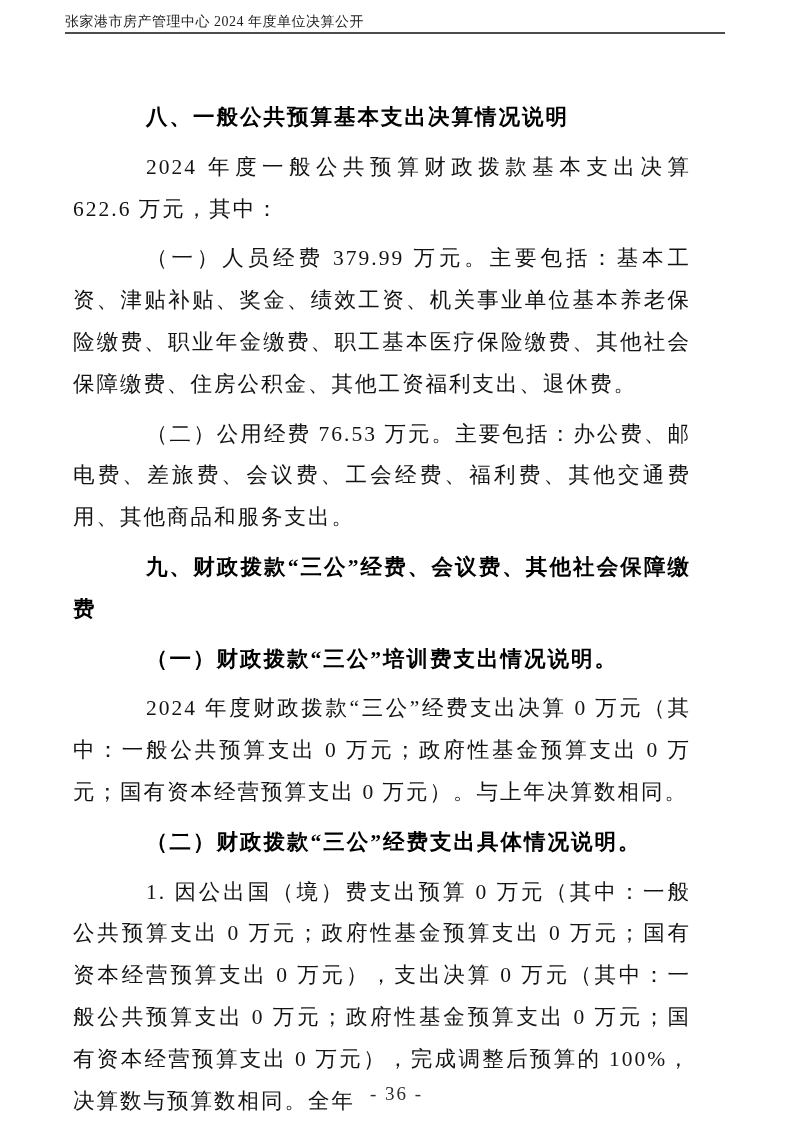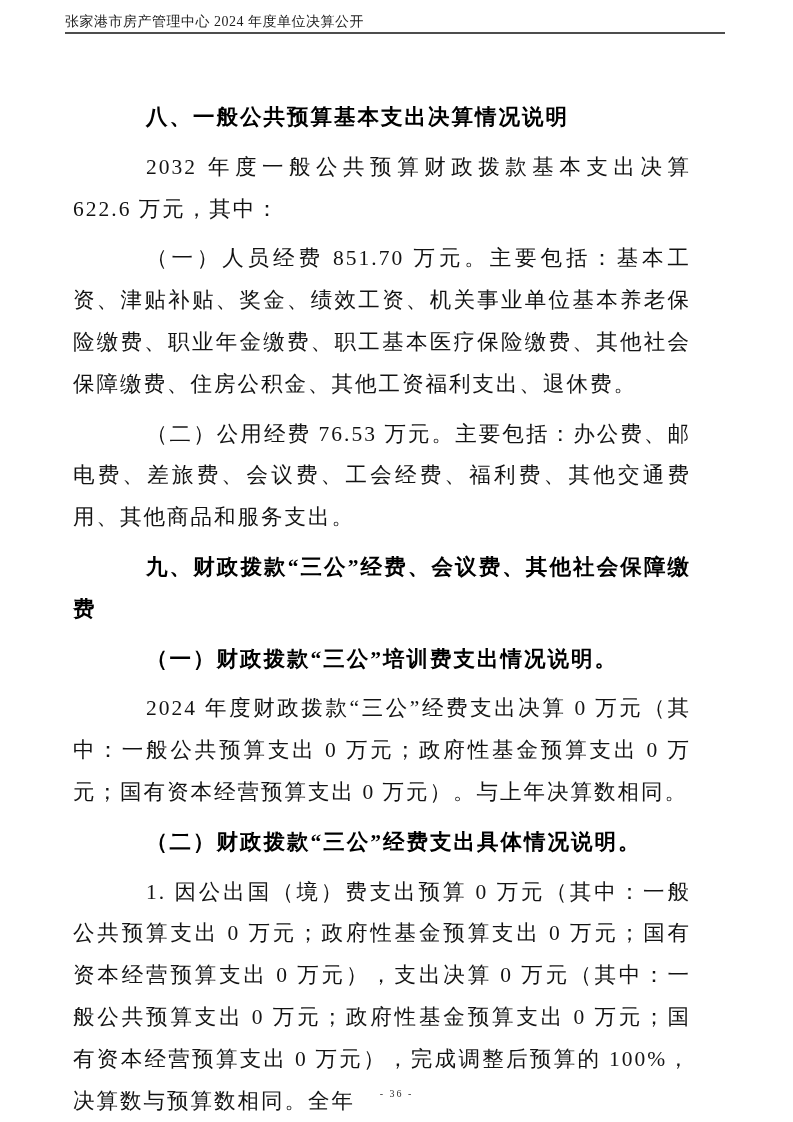--- a/index.html
+++ b/index.html
@@ -57,39 +57,39 @@
     color: #000000;
   }
   .page-footer {
     position: absolute;
     left: 0;
     top: 1083px;
     width: 793px;
     text-align: center;
   }
   .page-number {
-    font-size: 10px;
+    font-size: 19px;
     letter-spacing: 2px;
     color: #2e2e2e;
   }
 </style>
 </head>
 <body>
 
 <div class="page">
 
   <div class="doc-header">
     <div class="doc-header-title">张家港市房产管理中心 2024 年度单位决算公开</div>
   </div>
   <div class="header-rule"></div>
 
   <div class="doc-body">
     <p class="para bold">八、一般公共预算基本支出决算情况说明</p>
-    <p class="para">2032 年度一般公共预算财政拨款基本支出决算 622.6 万元，其中：</p>
-    <p class="para">（一）人员经费 851.70 万元。主要包括：基本工资、津贴补贴、奖金、绩效工资、机关事业单位基本养老保险缴费、职业年金缴费、职工基本医疗保险缴费、其他社会保障缴费、住房公积金、其他工资福利支出、退休费。</p>
+    <p class="para">2024 年度一般公共预算财政拨款基本支出决算 622.6 万元，其中：</p>
+    <p class="para">（一）人员经费 379.99 万元。主要包括：基本工资、津贴补贴、奖金、绩效工资、机关事业单位基本养老保险缴费、职业年金缴费、职工基本医疗保险缴费、其他社会保障缴费、住房公积金、其他工资福利支出、退休费。</p>
     <p class="para">（二）公用经费 76.53 万元。主要包括：办公费、邮电费、差旅费、会议费、工会经费、福利费、其他交通费用、其他商品和服务支出。</p>
     <p class="para bold">九、财政拨款“三公”经费、会议费、其他社会保障缴费</p>
     <p class="para bold">（一）财政拨款“三公”培训费支出情况说明。</p>
     <p class="para">2024 年度财政拨款“三公”经费支出决算 0 万元（其中：一般公共预算支出 0 万元；政府性基金预算支出 0 万元；国有资本经营预算支出 0 万元）。与上年决算数相同。</p>
     <p class="para bold">（二）财政拨款“三公”经费支出具体情况说明。</p>
     <p class="para">1. 因公出国（境）费支出预算 0 万元（其中：一般公共预算支出 0 万元；政府性基金预算支出 0 万元；国有资本经营预算支出 0 万元），支出决算 0 万元（其中：一般公共预算支出 0 万元；政府性基金预算支出 0 万元；国有资本经营预算支出 0 万元），完成调整后预算的 100%，决算数与预算数相同。全年</p>
   </div>
 
   <div class="page-footer">
     <span class="page-number">- 36 -</span>

